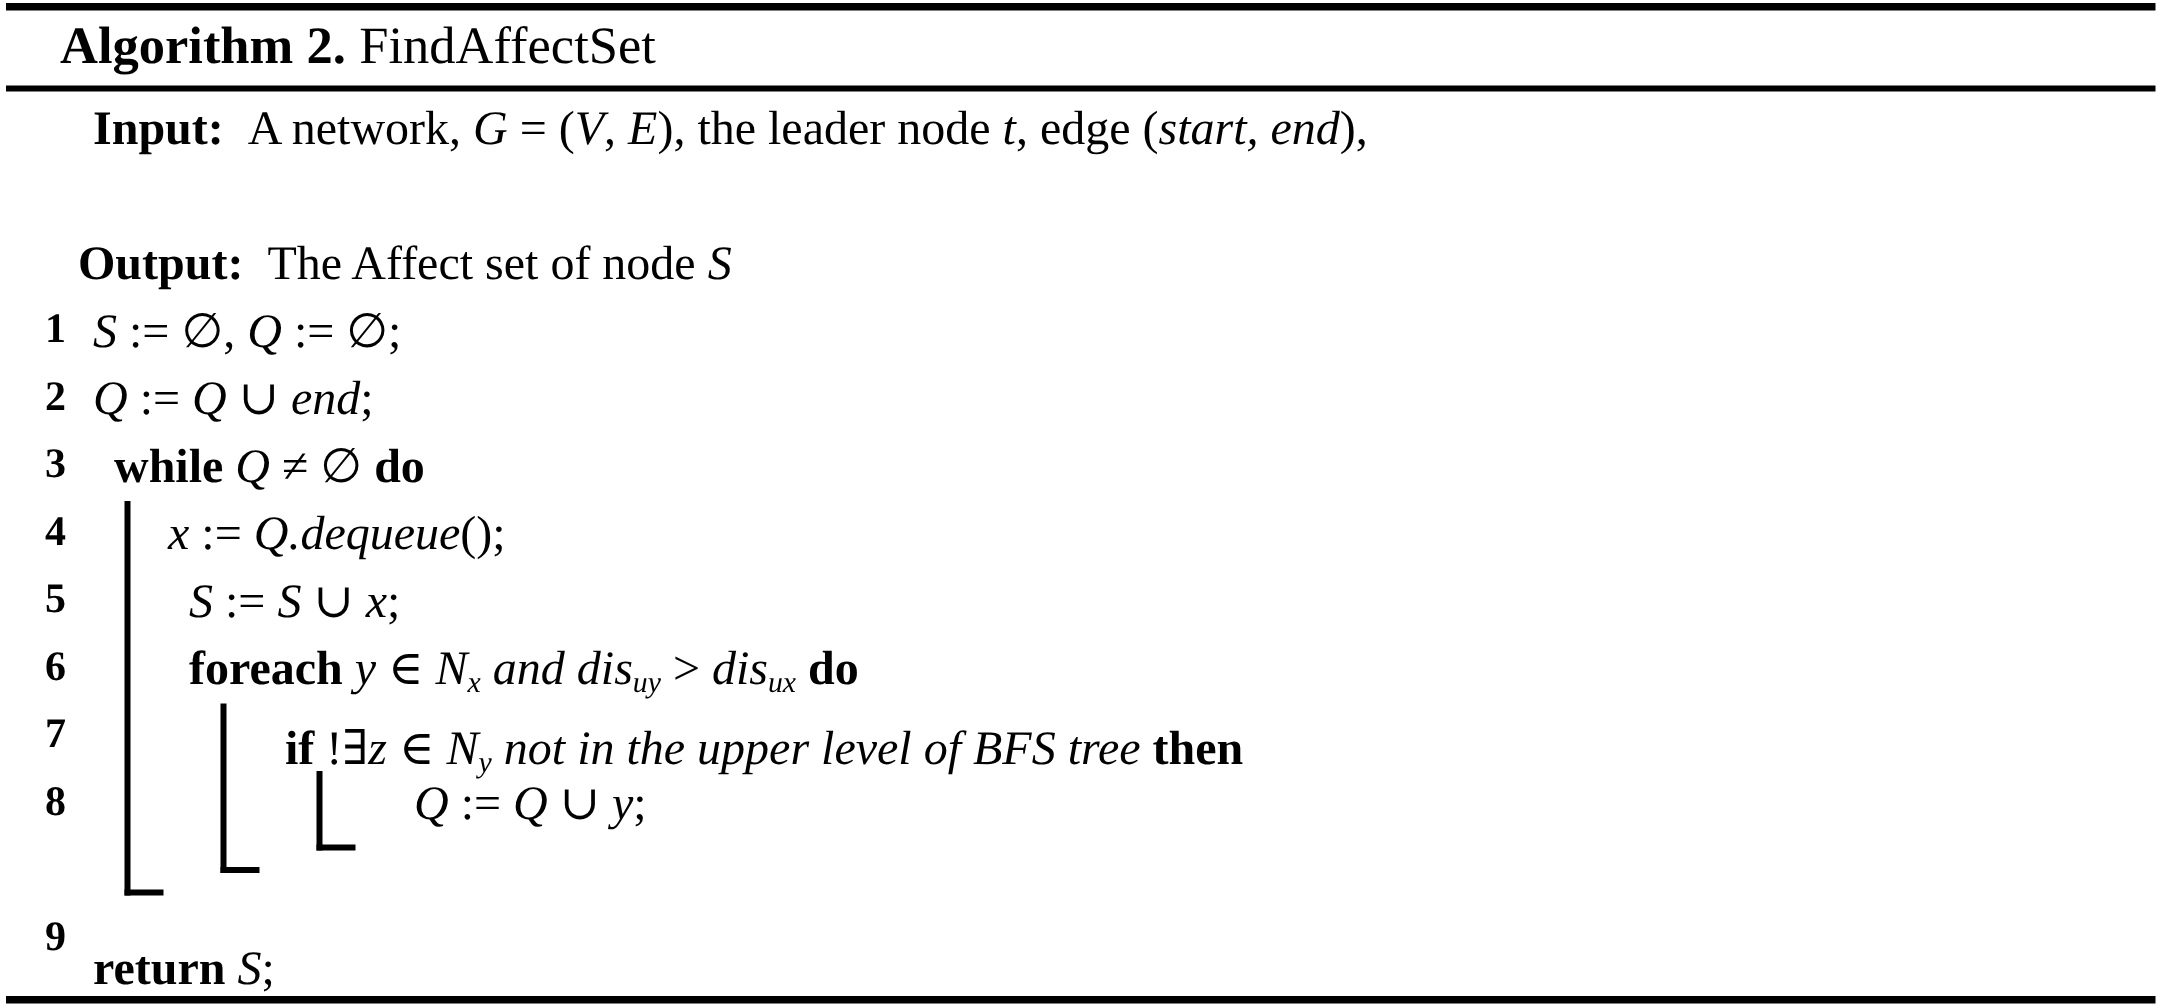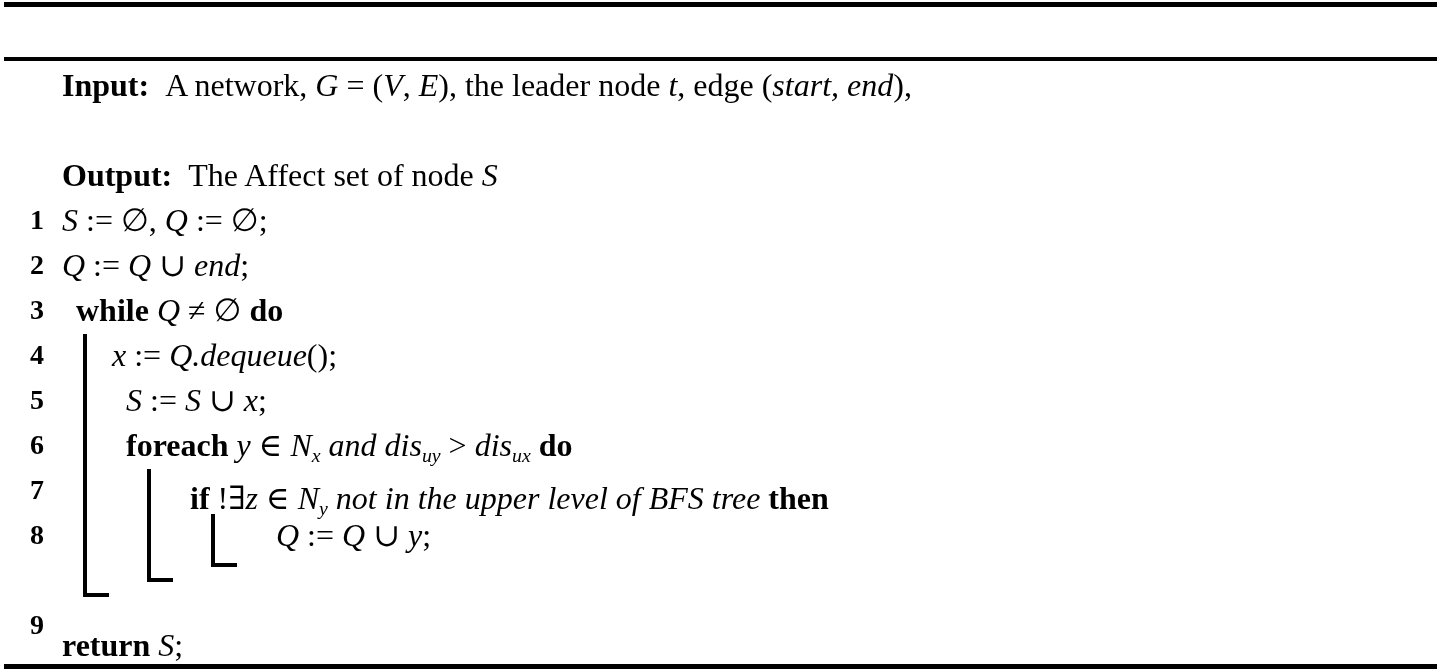--- a/index.html
+++ b/index.html
@@ -104,27 +104,30 @@
 </style>
 </head>
 <body>
 
 <div id="algorithm-figure">
 
   <div class="rule rule-top"></div>
   <div class="rule rule-title"></div>
   <div class="rule rule-bottom"></div>
 
+  <div id="algorithm-title">
+    <span class="kw">Algorithm 2.</span><span class="sp"></span><span class="name">FindAffectSet</span>
+  </div>
 
   <div class="row" style="left:62px; top:65px;">
     <span class="iolabel">Input:</span><span class="sp2"></span><span class="mtxt">A network, </span><span class="mi">G</span><span class="mtxt"> = (</span><span class="mi">V</span><span class="mtxt">, </span><span class="mi">E</span><span class="mtxt">), the leader node </span><span class="mi">t</span><span class="mtxt">, edge (</span><span class="mi">start</span><span class="mi">, </span><span class="mi">end</span><span class="mtxt">),</span>
   </div>
 
 
-  <div class="row" style="left:62px; top:155px;">
+  <div class="row" style="left:52px; top:155px;">
     <span class="iolabel">Output:</span><span class="sp2"></span><span class="mtxt">The Affect set of node </span><span class="mi">S</span>
   </div>
 
   <div id="body-lines">
       <div class="lineno" style="left: 0px; top: 200px;">1</div>
       <div class="row" style="left: 62px; top: 200px;"><span class="mi">S</span><span class="mtxt"> := </span><span class="mtxt">∅</span><span class="mtxt">, </span><span class="mi">Q</span><span class="mtxt"> := </span><span class="mtxt">∅</span><span class="mtxt">;</span></div>
       <div class="lineno" style="left: 0px; top: 245px;">2</div>
       <div class="row" style="left: 62px; top: 245px;"><span class="mi">Q</span><span class="mtxt"> := </span><span class="mi">Q</span><span class="mtxt"> ∪ </span><span class="mi">end</span><span class="mtxt">;</span></div>
       <div class="lineno" style="left: 0px; top: 290px;">3</div>
       <div class="row" style="left: 76px; top: 290px;"><span class="bkw">while</span><span class="mtxt"> </span><span class="mi">Q</span><span class="mtxt"> ≠ </span><span class="mtxt">∅</span><span class="mtxt"> </span><span class="bkw">do</span></div>

